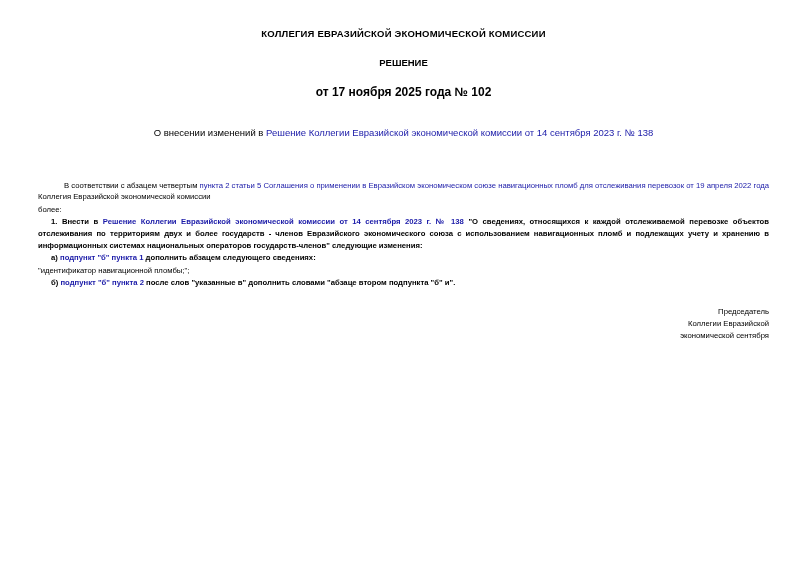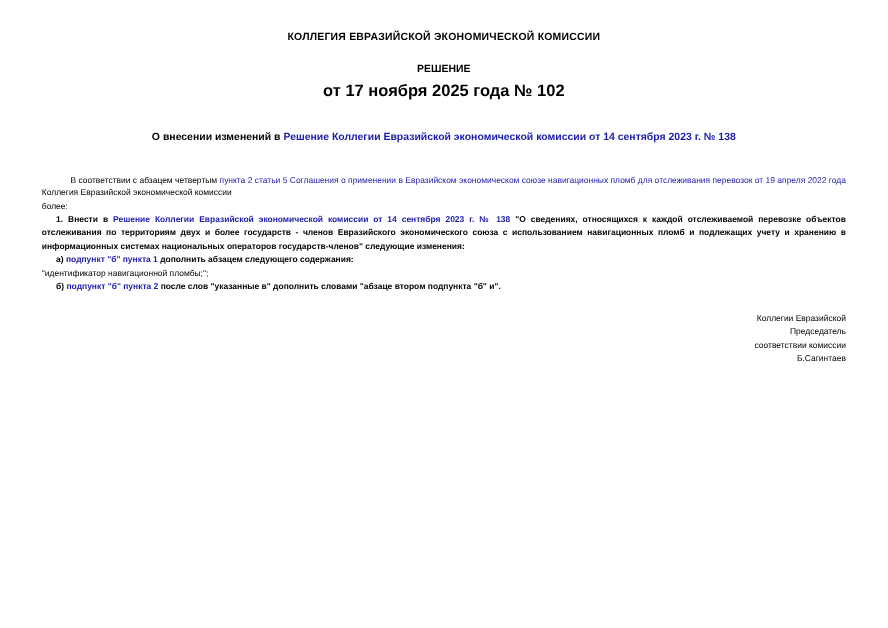--- a/index.html
+++ b/index.html
@@ -26,38 +26,38 @@
   }
   .org-title {
     font-size: 9.5px;
     font-weight: bold;
     letter-spacing: 0.2px;
     margin-bottom: 18px;
   }
   .doc-type {
     font-size: 9.5px;
     font-weight: bold;
-    margin-bottom: 6px;
+    margin-bottom: 17px;
   }
   .doc-date {
-    font-size: 15px;
+    font-size: 12px;
     font-weight: bold;
     margin-bottom: 27px;
   }
   .doc-subject {
     font-size: 9.5px;
-    font-weight: bold;
+    font-weight: normal;
     margin-bottom: 4px;
     line-height: 1.45;
   }
   .link {
     color: #1a1aa8;
   }
   .body-text {
-    margin-top: 26px;
+    margin-top: 40px;
     font-size: 7.7px;
     line-height: 1.5;
     text-align: justify;
   }
   .para {
     margin: 0 0 1px 0;
   }
   .para.indent {
     text-indent: 26px;
   }
@@ -88,29 +88,28 @@
   </div>
 
   <div class="body-text">
 
     <p class="para indent"><span>В соответствии с абзацем четвертым </span><span class="link">пункта 2 статьи 5 Соглашения о применении в Евразийском экономическом союзе навигационных пломб для отслеживания перевозок от 19 апреля 2022 года</span><span> Коллегия Евразийской экономической комиссии</span></p>
 
     <p class="para">более:</p>
 
     <p class="para small-indent"><span>1. Внести в </span><span class="link">Решение Коллегии Евразийской экономической комиссии от 14 сентября 2023 г. № 138</span><span> "О сведениях, относящихся к каждой отслеживаемой перевозке объектов отслеживания по территориям двух и более государств - членов Евразийского экономического союза с использованием навигационных пломб и подлежащих учету и хранению в информационных системах национальных операторов государств-членов" следующие изменения:</span></p>
 
-    <p class="para small-indent"><span>а) </span><span class="link">подпункт "б" пункта 1</span><span> дополнить абзацем следующего содержания:</span></p>
+    <p class="para small-indent"><span>а) </span><span class="link">подпункт "б" пункта 1</span><span> дополнить абзацем следующего сведениях:</span></p>
 
     <p class="para">"идентификатор навигационной пломбы;";</p>
 
     <p class="para small-indent"><span>б) </span><span class="link">подпункт "б" пункта 2</span><span> после слов "указанные в" дополнить словами "абзаце втором подпункта "б" и".</span></p>
 
 
   </div>
 
   <div class="signature">
+    <span class="sig-line">Председатель</span>
     <span class="sig-line">Коллегии Евразийской</span>
-    <span class="sig-line">Председатель</span>
-    <span class="sig-line">соответствии комиссии</span>
-    <span class="sig-line">Б.Сагинтаев</span>
+    <span class="sig-line">экономической сентября</span>
   </div>
 
 </div>
 
 </body></html>

